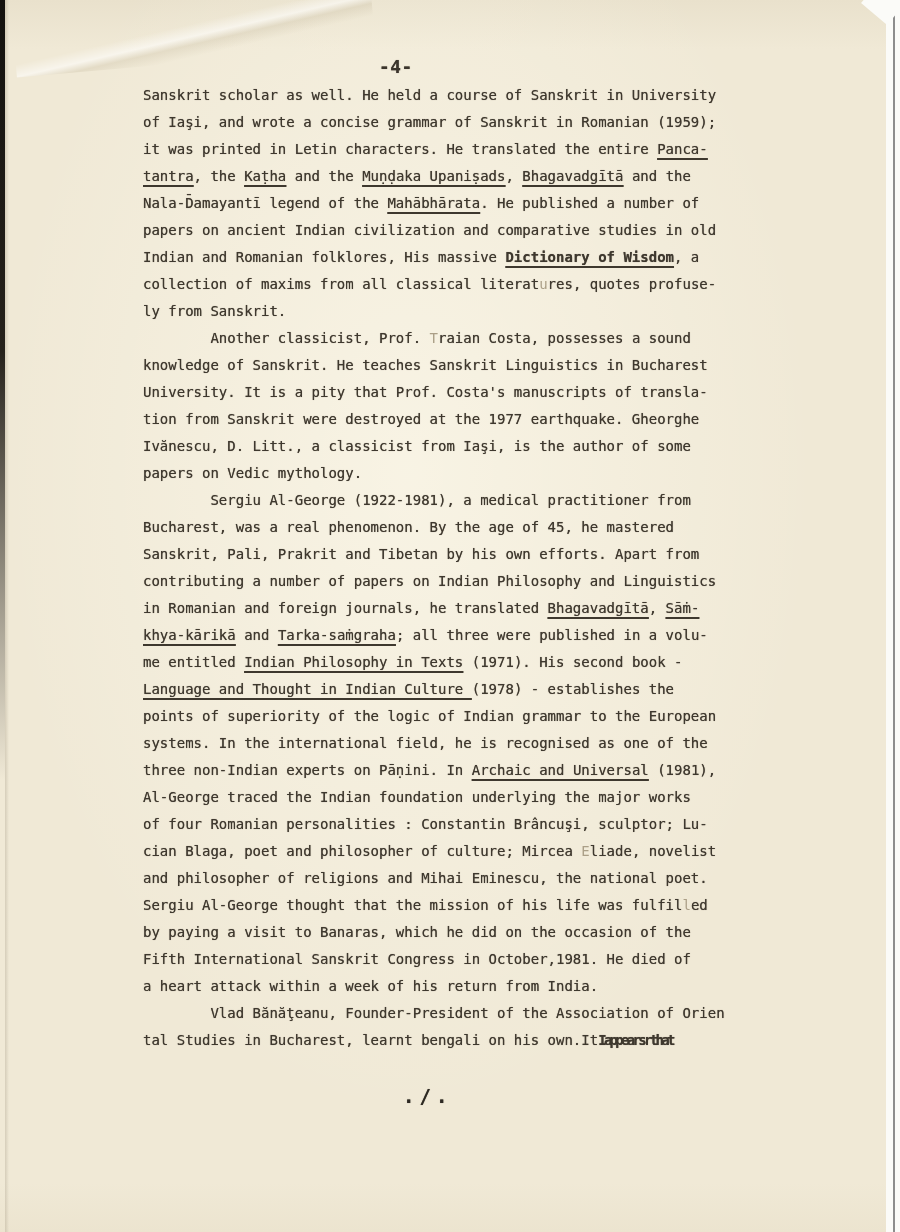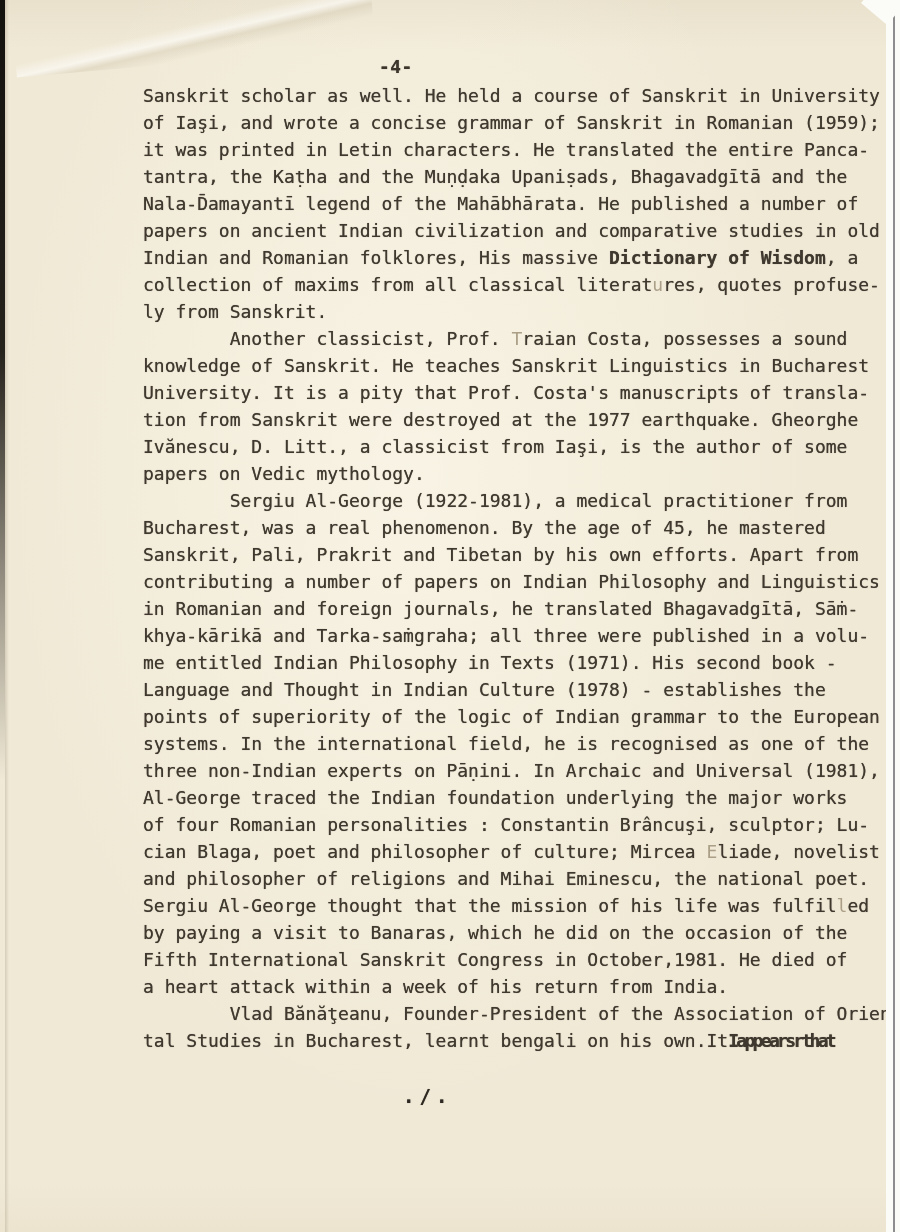--- a/index.html
+++ b/index.html
@@ -54,28 +54,29 @@
   }
   .page-number {
     position: absolute; left: 379px; top: 56px;
     font-size: 17.8px; font-weight: bold;
     color: #3b352c;
     letter-spacing: 0.5px;
     text-shadow: 0 0 0.7px rgba(55,45,35,0.75);
   }
   .body-text {
     position: absolute; left: 143px; top: 82px;
-    font-size: 18px;
+    font-size: 14px;
     line-height: 27px;
     white-space: pre;
     color: #3e382e;
     text-shadow: 0 0 0.7px rgba(55,45,35,0.75);
   }
   .line { height: 27px; }
   .u {
+    text-decoration: underline;
     text-underline-offset: 3.5px;
     text-decoration-thickness: 1.6px;
   }
   .b { font-weight: bold; text-align: right; }
   .f { color: #ab9f87; text-shadow: none; }
   .ov { font-weight: bold; letter-spacing: -2.7px; }
   .footer-mark {
     position: absolute; left: 403px; top: 1085px;
     font-size: 19px; font-weight: bold;
     letter-spacing: 5px;

